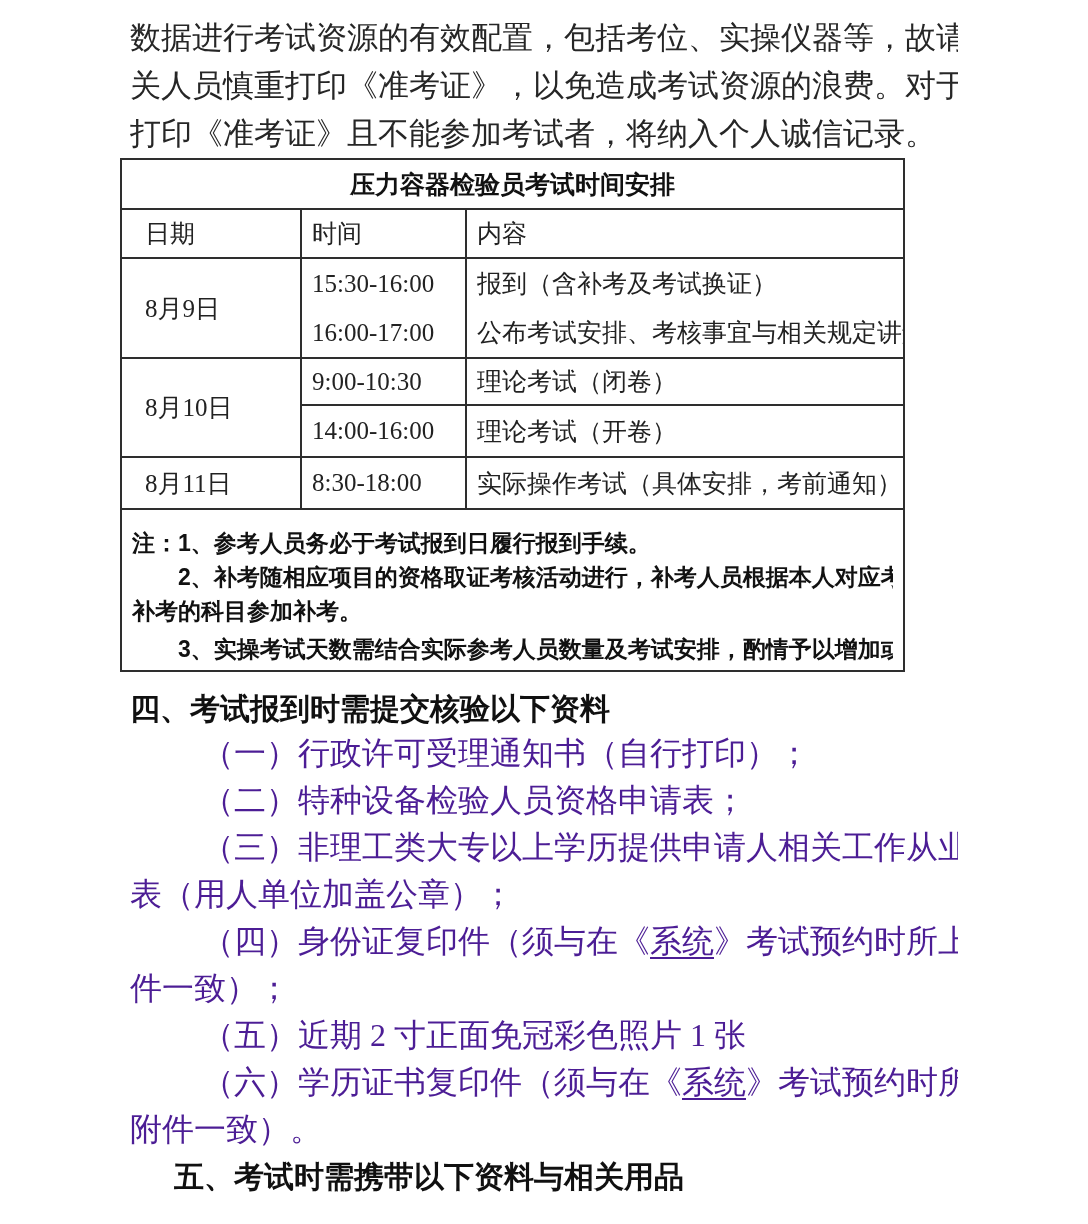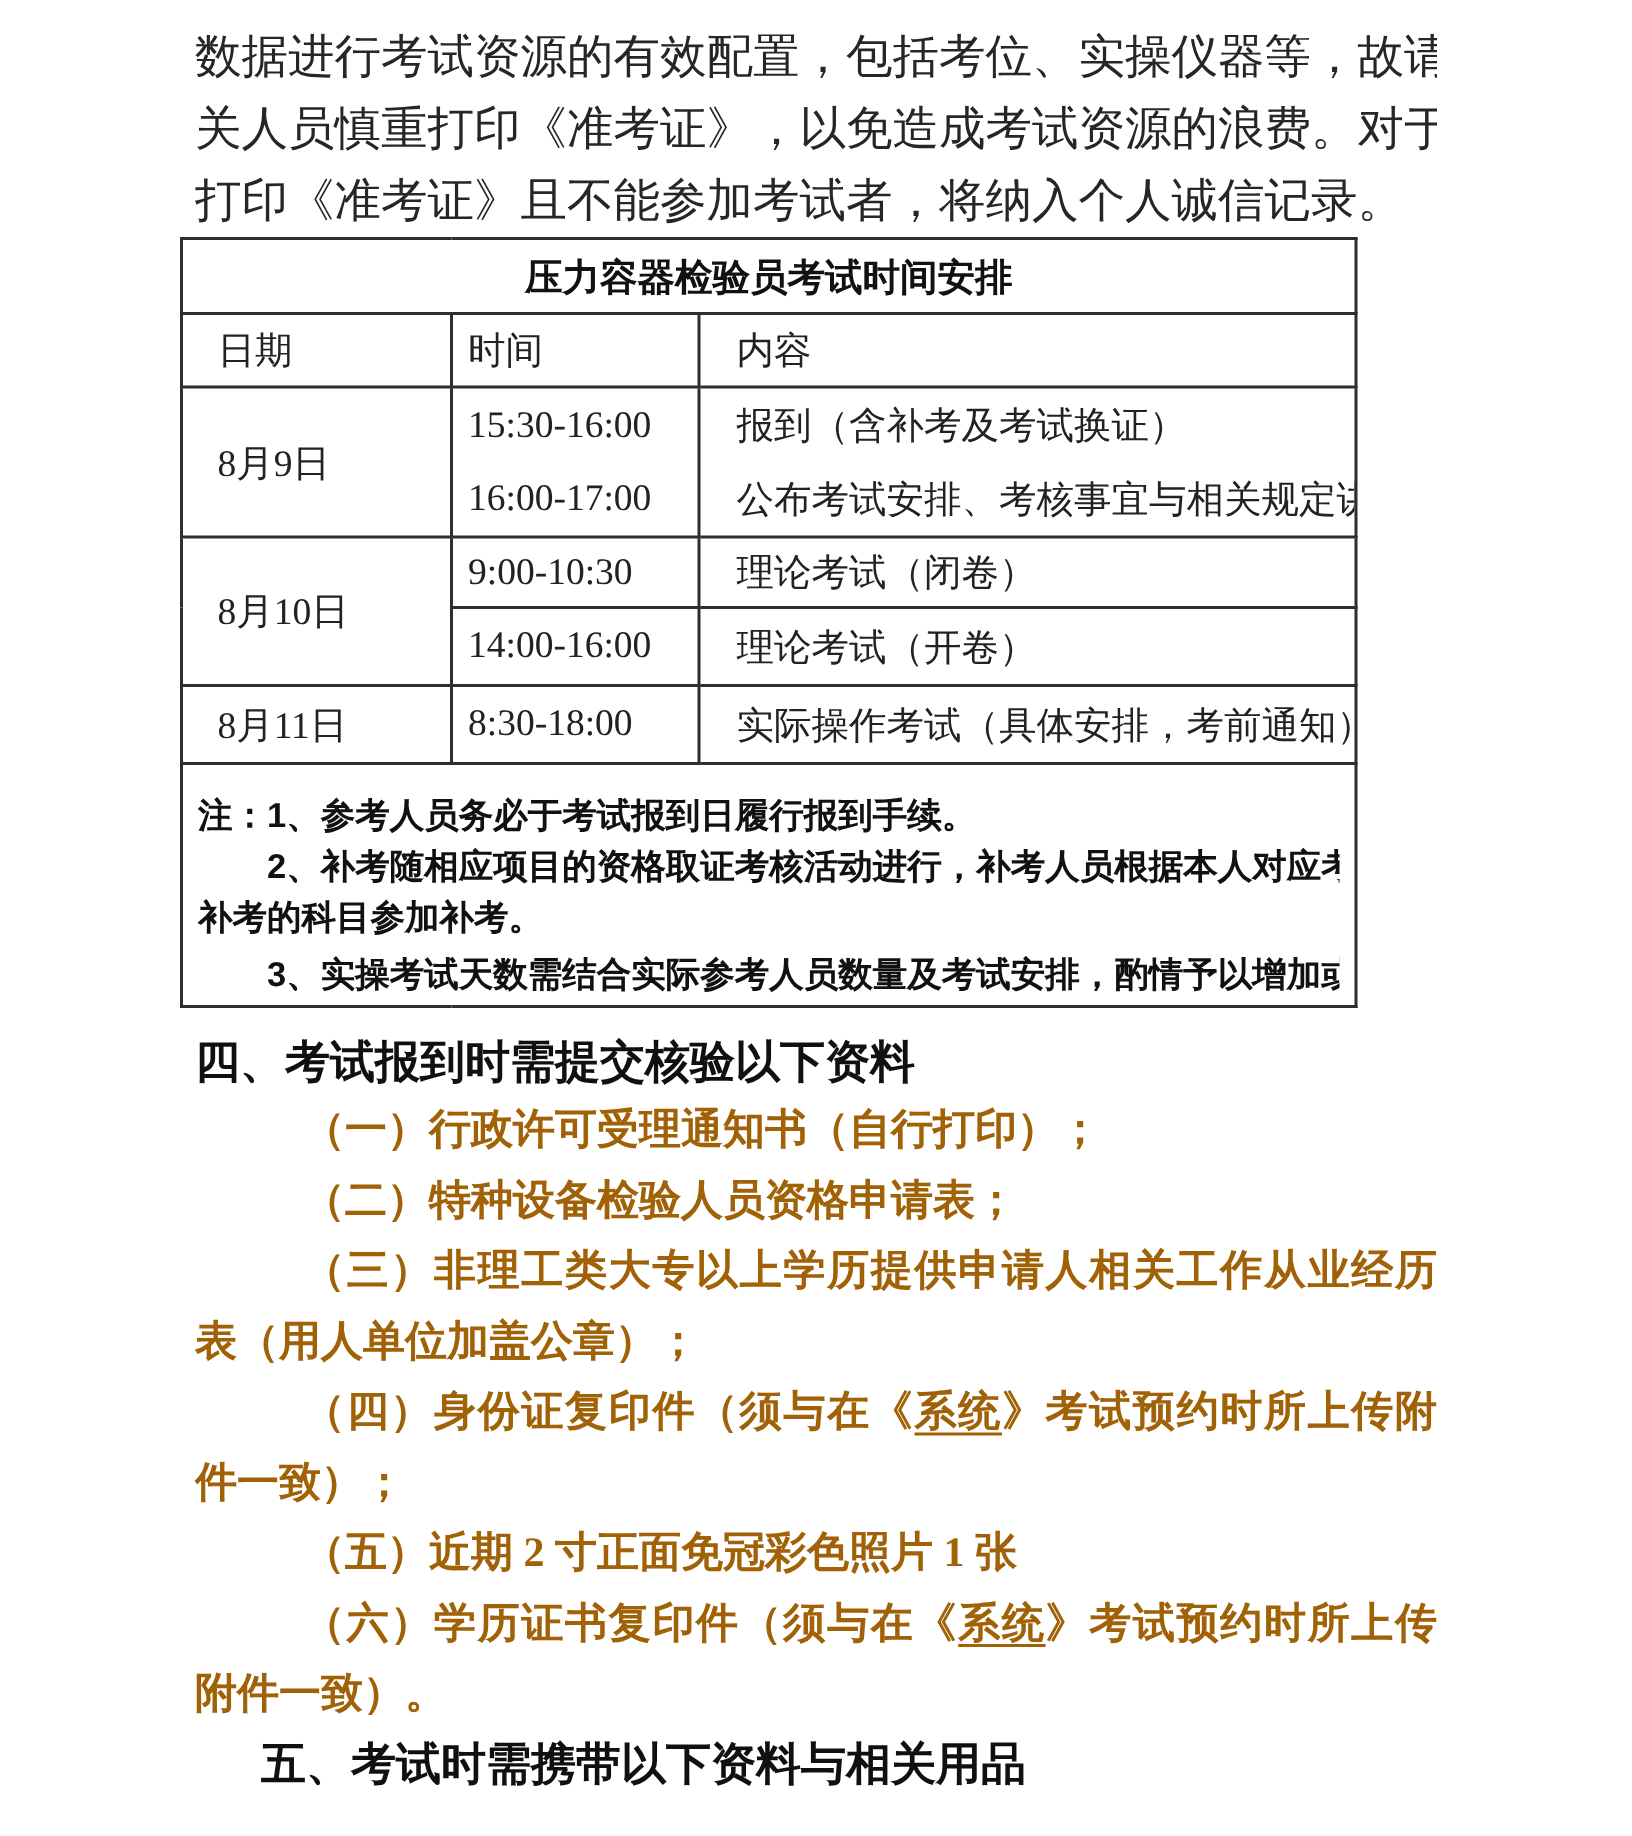--- a/index.html
+++ b/index.html
@@ -64,21 +64,21 @@
   }
   tr.r-title  td { height: 46px; text-align: center; font-family: "Liberation Sans","DejaVu Sans",sans-serif; font-weight: 700; font-size: 25px; color:#111; }
   tr.r-head   td { height: 45px; }
   tr.r-91a    td { height: 47px; }
   tr.r-91b    td { height: 47px; }
   tr.r-101    td { height: 43px; }
   tr.r-102    td { height: 48px; margin-top: 20px; }
   tr.r-11     td { height: 48px; margin-top: 39px; }
   .c-date    { padding-left: 23px; }
   .c-time    { padding-left: 10px; }
-  .c-content { padding-left: 24px; }
+  .c-content { padding-left: 10px; }
   .no-b { border-bottom: none !important; }
   .no-t { border-top: none !important; }
 
   td.notes-cell {
     height: 148px;
     vertical-align: top;
     padding: 12px 10px 0 10px;
     white-space: normal;
   }
   .note-line {
@@ -88,27 +88,26 @@
     line-height: 34px;
     color: #111111;
     white-space: nowrap;
     overflow: hidden;
   }
   .note-indent { text-indent: 46px; }
   .note-gap { margin-top: 4px; }
 
   
   .cl-line {
-    font-size: 28px;
+    font-size: 32px;
     line-height: 47px;
     height: 47px;
     white-space: nowrap;
     overflow: hidden;
-    color: #a16207;
-    font-weight: bold;
+    color: #4c1d95;
   }
   .indent2 { text-indent: 72px; }
   .u {
     text-decoration: underline;
     text-decoration-thickness: 2px;
     text-underline-offset: 5px;
   }
 </style>
 </head>
 <body>

